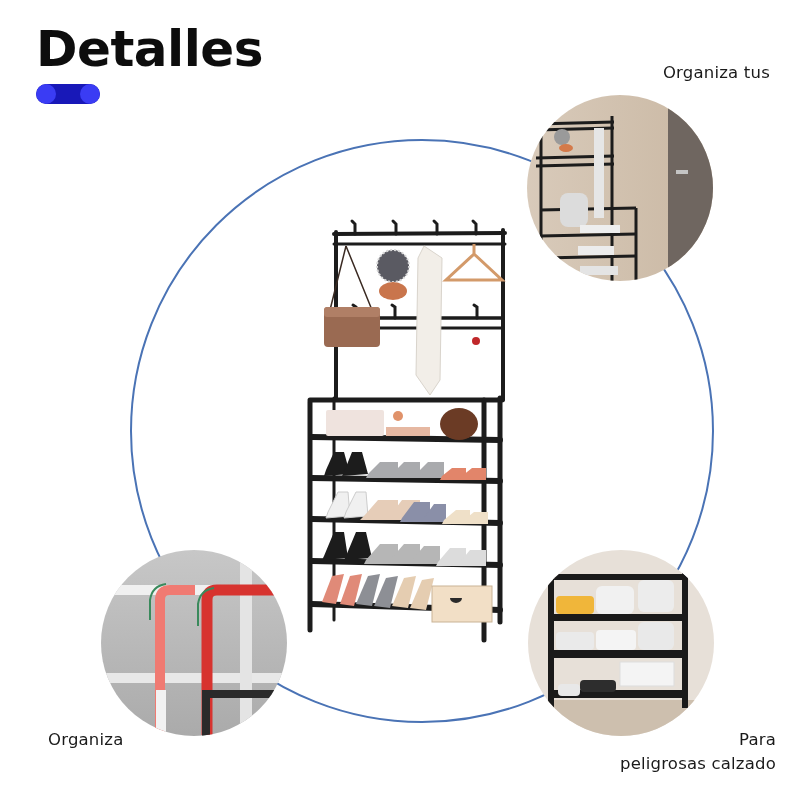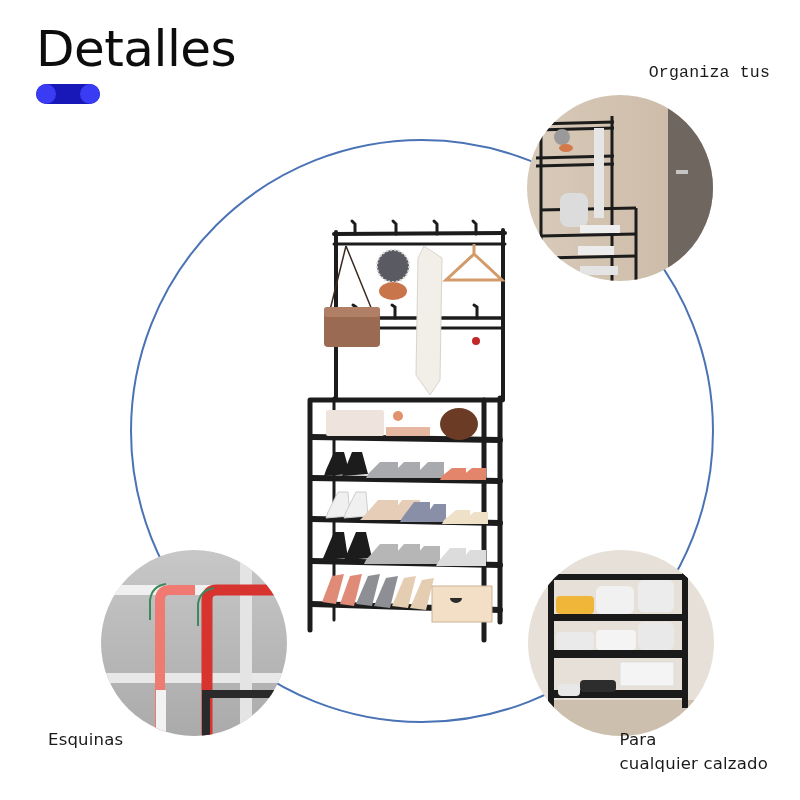--- a/index.html
+++ b/index.html
@@ -1,28 +1,28 @@
 <!DOCTYPE html>
 <html><head>
 <meta charset="utf-8">
 <style>
   * { box-sizing: border-box; margin: 0; padding: 0; }
   html, body { width: 800px; height: 800px; background: #ffffff; overflow: hidden; }
   body { position: relative; font-family: "DejaVu Sans", "Liberation Sans", sans-serif; color: #111; }
 
-  .title { position: absolute; left: 36px; top: 24px; font-size: 50px; font-weight: 400; letter-spacing: -0.5px; color: #0d0d0d; font-family: "DejaVu Sans", sans-serif; line-height: 1; }
+  .title { position: absolute; left: 36px; top: 24px; font-size: 50px; font-weight: 700; letter-spacing: -0.5px; color: #0d0d0d; font-family: "DejaVu Sans", sans-serif; line-height: 1; }
   .pill { position: absolute; left: 36px; top: 84px; width: 64px; height: 20px; border-radius: 10px; background: #1818b8; overflow: hidden; }
   .pill .dot { position: absolute; top: 0; width: 20px; height: 20px; border-radius: 50%; background: #3a3cf4; }
   .pill .dot.l { left: 0; }
   .pill .dot.r { right: 0; }
 
   .caption { position: absolute; font-size: 16.5px; line-height: 24px; color: #1a1a1a; font-family: "DejaVu Sans", sans-serif; letter-spacing: 0.2px; }
-  .cap-tr { right: 30px; top: 61px; text-align: left; font-family: Liberation Mono, monospace; }
+  .cap-tr { right: 30px; top: 61px; text-align: left; }
   .cap-bl { left: 48px; top: 728px; text-align: left; }
-  .cap-br { right: 32px; top: 728px; }
+  .cap-br { right: 24px; top: 728px; text-align: right; }
 
   svg.scene { position: absolute; left: 0; top: 0; }
 </style>
 </head>
 <body>
 
 <div class="title">Detalles</div>
 <div class="pill">
   <span class="dot l"></span>
   <span class="dot r"></span>
@@ -223,18 +223,18 @@
     <rect x="620" y="662" width="54" height="24" fill="#f4f4f4" stroke="#ddd"></rect>
     <rect x="580" y="680" width="36" height="12" rx="4" fill="#2d2d2d"></rect>
     <rect x="558" y="684" width="22" height="12" rx="4" fill="#e8e8e8"></rect>
   </g>
 </svg>
 
 <div class="caption cap-tr">
   <div>Organiza tus</div>
 </div>
 <div class="caption cap-bl">
-  <div>Esquinas</div>
+  <div>Organiza</div>
 </div>
 <div class="caption cap-br">
   <div>Para</div>
-  <div>cualquier calzado</div>
+  <div>peligrosas calzado</div>
 </div>
 
 </body></html>

